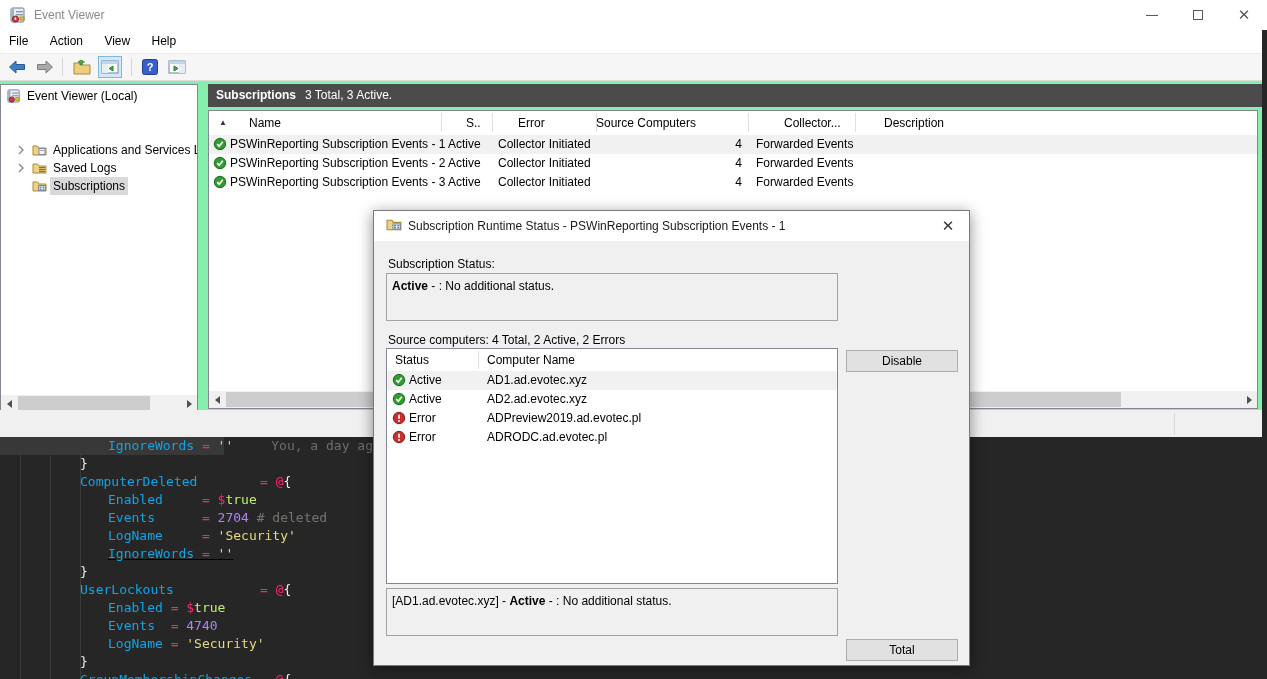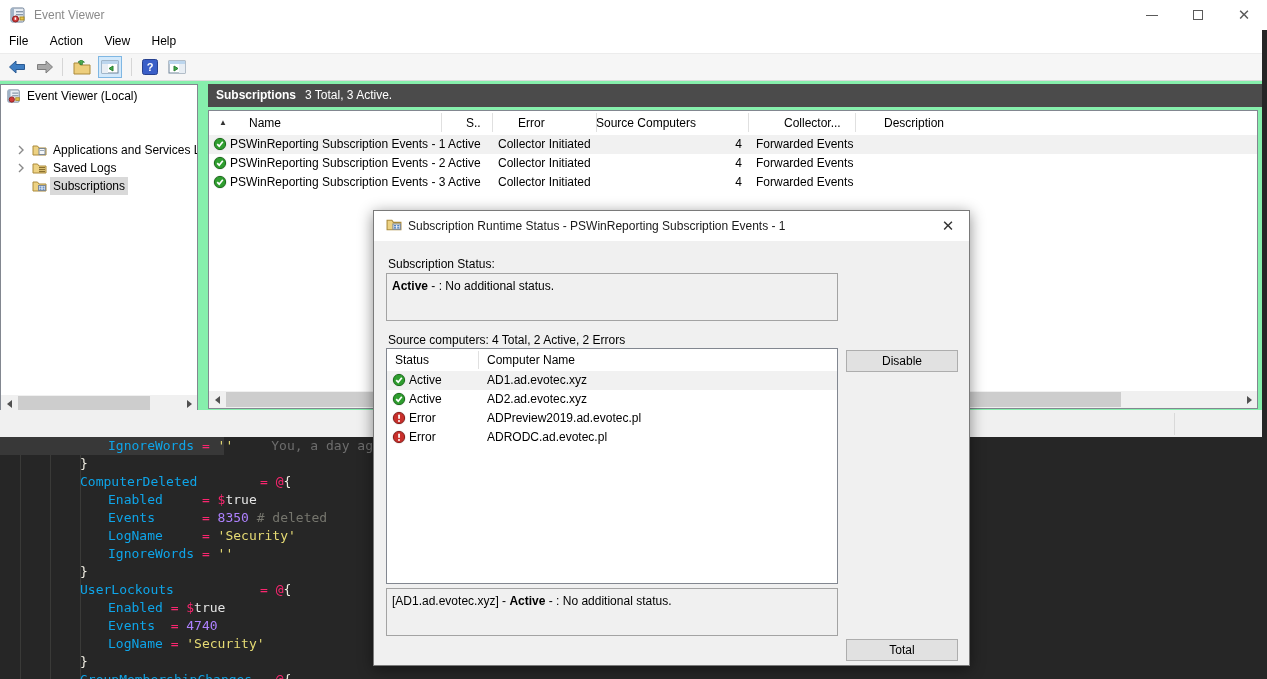--- a/index.html
+++ b/index.html
@@ -6,21 +6,21 @@
   .stage{position:relative;width:1267px;height:679px;overflow:hidden;background:#262626;
          font-family:"Liberation Sans","DejaVu Sans",sans-serif;font-size:12px;color:#000;}
   .abs{position:absolute;}
   
   #code-layer{position:absolute;left:0;top:437px;width:1267px;height:242px;background:#262626;}
   .indent-guide{position:absolute;top:0;bottom:0;width:1px;background:#3a3a38;}
   .code-line{position:absolute;height:18px;line-height:18px;white-space:pre;
              font-family:"DejaVu Sans Mono","Liberation Mono",monospace;font-size:13px;}
   .line-hl{position:absolute;height:18px;background:#383838;}
   .tk-p{color:#0ea5e9}.tk-o{color:#f9266f}.tk-s{color:#e6db74}.tk-n{color:#ae81ff}
-  .tk-v{color:#e5e5e5}.tk-c{color:#76766e}.tk-b{color:#f2efe4}
+  .tk-v{color:#bef264}.tk-c{color:#76766e}.tk-b{color:#f2efe4}
   .blame{color:#6d6d6d;margin-left:38px;}
   
   .titlebar{left:0;top:0;width:1267px;height:30px;background:#ffffff;}
   .win-title{position:absolute;left:34px;top:8px;color:#8a8a8a;}
   .winbtn{position:absolute;top:0;width:46px;height:30px;text-align:center;color:#5a5a5a;}
   .ev-body{left:0;top:30px;width:1262px;height:407px;background:#86efac;}
   .menubar{position:absolute;left:0;top:0;width:1262px;height:23px;background:#ffffff;border-bottom:1px solid #ececec;}
   .menu-item{display:inline-block;padding:4px 9px 0 9px;height:19px;}
   .toolbar{position:absolute;left:0;top:24px;width:1262px;height:26px;background:#f6f6f6;border-bottom:1px solid #dcdcdc;}
   .tbtn{position:absolute;top:2px;width:24px;height:22px;display:flex;align-items:center;justify-content:center;}
@@ -66,23 +66,23 @@
   <div id="code-layer">
     <div class="indent-guide" style="left:20px"></div>
     <div class="indent-guide" style="left:50px"></div>
     <div class="indent-guide" style="left:80px"></div>
     <div id="code-lines">
         <div class="line-hl" style="top: 0px; left: 0px; width: 224px;"></div>
         <div class="code-line" style="top: 0px; left: 108px;"><span class="tk-p">IgnoreWords </span><span class="tk-o">= </span><span class="tk-s">''</span><span class="blame">You, a day ago</span></div>
         <div class="code-line" style="top: 18px; left: 80px;"><span class="tk-b">}</span></div>
         <div class="code-line" style="top: 36px; left: 80px;"><span class="tk-p">ComputerDeleted        </span><span class="tk-o">= </span><span class="tk-o">@</span><span class="tk-b">{</span></div>
         <div class="code-line" style="top: 54px; left: 108px;"><span class="tk-p">Enabled     </span><span class="tk-o">= </span><span class="tk-o">$</span><span class="tk-v">true</span></div>
-        <div class="code-line" style="top: 72px; left: 108px;"><span class="tk-p">Events      </span><span class="tk-o">= </span><span class="tk-n">8350</span><span class="tk-c"> # deleted</span></div>
+        <div class="code-line" style="top: 72px; left: 108px;"><span class="tk-p">Events      </span><span class="tk-o">= </span><span class="tk-n">2704</span><span class="tk-c"> # deleted</span></div>
         <div class="code-line" style="top: 90px; left: 108px;"><span class="tk-p">LogName     </span><span class="tk-o">= </span><span class="tk-s">'Security'</span></div>
-        <div class="code-line" style="top: 108px; left: 108px;"><span class="tk-p">IgnoreWords </span><span class="tk-o">= </span><span class="tk-s">''</span></div>
+        <div class="code-line" style="top: 108px; left: 108px; text-decoration: underline;"><span class="tk-p">IgnoreWords </span><span class="tk-o">= </span><span class="tk-s">''</span></div>
         <div class="code-line" style="top: 126px; left: 80px;"><span class="tk-b">}</span></div>
         <div class="code-line" style="top: 144px; left: 80px;"><span class="tk-p">UserLockouts           </span><span class="tk-o">= </span><span class="tk-o">@</span><span class="tk-b">{</span></div>
         <div class="code-line" style="top: 162px; left: 108px;"><span class="tk-p">Enabled </span><span class="tk-o">= </span><span class="tk-o">$</span><span class="tk-v">true</span></div>
         <div class="code-line" style="top: 180px; left: 108px;"><span class="tk-p">Events  </span><span class="tk-o">= </span><span class="tk-n">4740</span></div>
         <div class="code-line" style="top: 198px; left: 108px;"><span class="tk-p">LogName </span><span class="tk-o">= </span><span class="tk-s">'Security'</span></div>
         <div class="code-line" style="top: 216px; left: 80px;"><span class="tk-b">}</span></div>
         <div class="code-line" style="top: 234px; left: 80px;"><span class="tk-p">GroupMembershipChanges </span><span class="tk-o">= </span><span class="tk-o">@</span><span class="tk-b">{</span></div>
       </div>
   </div>
 

